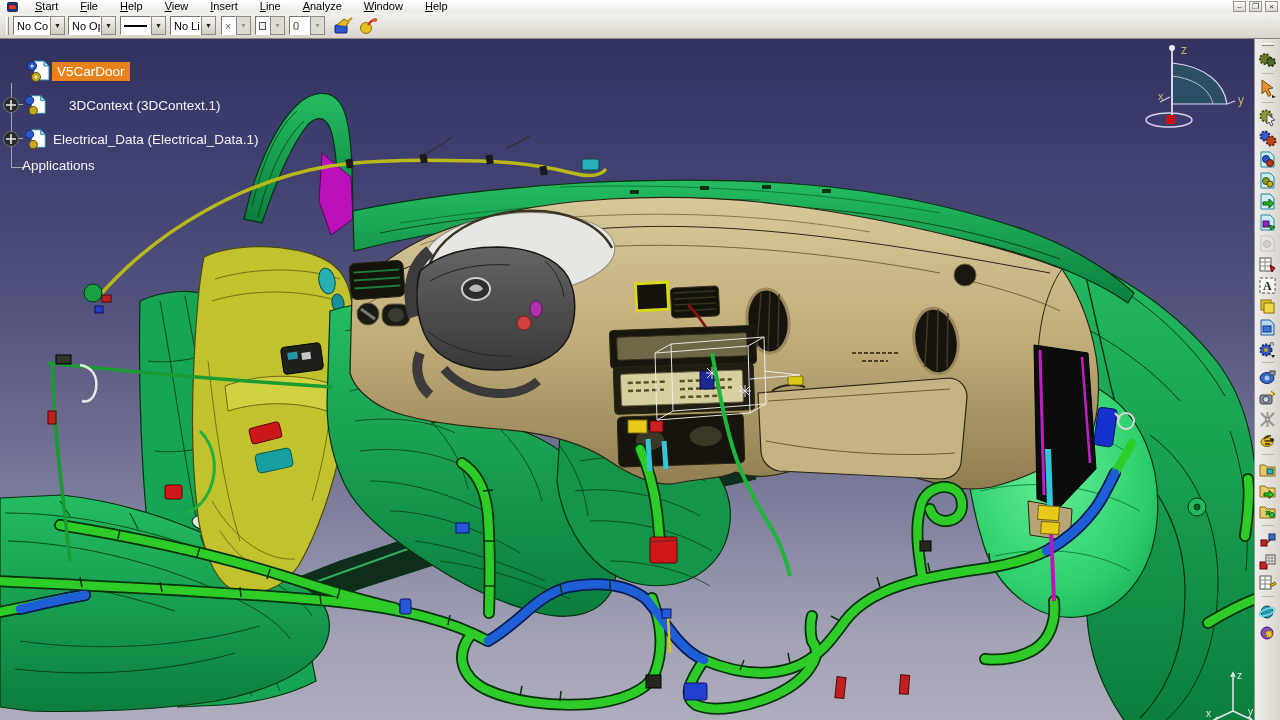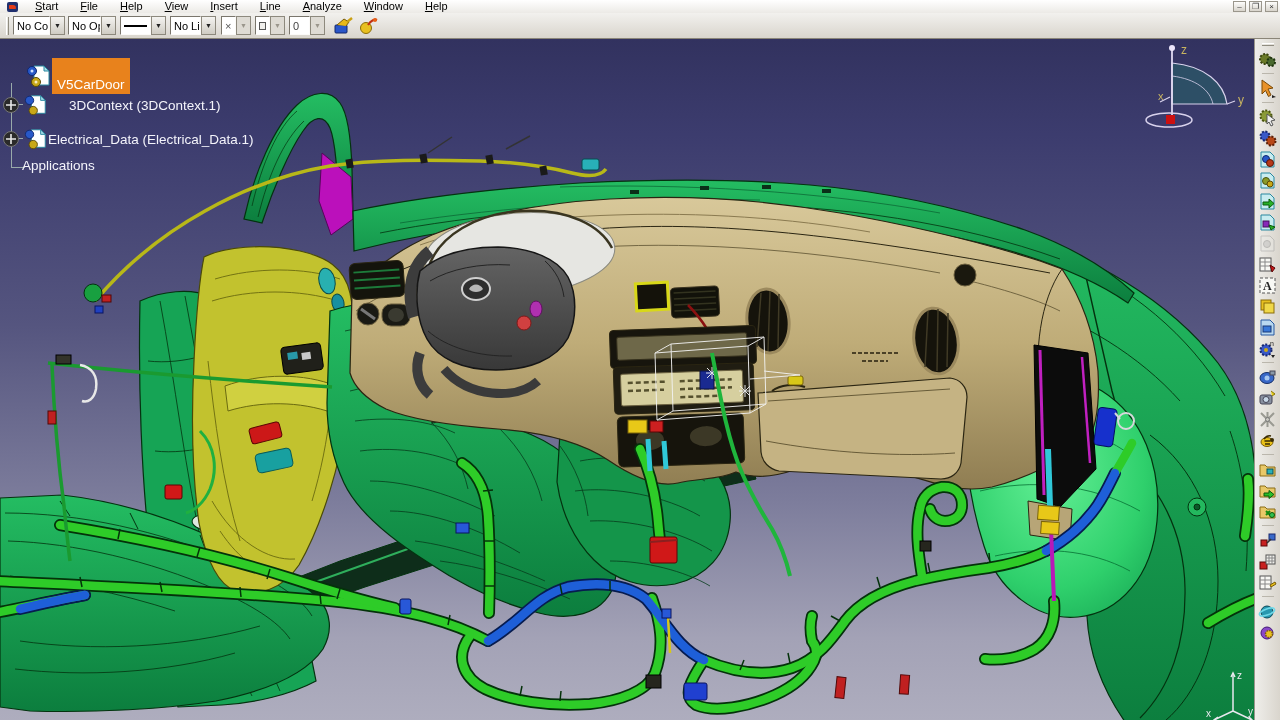--- a/index.html
+++ b/index.html
@@ -29,21 +29,21 @@
   .combo .arrow.dis { color:#9a968c; background:#dedbd4; }
   .lineswatch { width:30px; height:2px; background:#000; }
   .sqswatch { width:8px; height:8px; border:1px solid #555; background:#f0efec; }
   .tbicon { position:absolute; top:3px; width:20px; height:20px; }
 
   #viewport { position:absolute; left:0; top:39px; width:1254px; height:681px;
     background:linear-gradient(#32325f 0%, #3c3c6e 14%, #55557f 42%, #7d7d9c 68%, #a3a2b6 88%, #aeadbe 100%); overflow:hidden; }
 
   #tree { position:absolute; left:0; top:14px; width:420px; color:#f4f4fb; font-size:13.5px; }
   .tnode { position:absolute; display:flex; align-items:center; }
-  .tlabel.sel { background:#e8821c; color:#fff; padding:19px 5px 2px 5px; }
+  .tlabel.sel { background:#e8821c; color:#fff; padding:2px 5px 2px 5px; }
   .tline { position:absolute; background:#9aa; }
 
   #rtoolbar { position:absolute; right:0; top:39px; width:26px; height:681px;
     background:linear-gradient(90deg,#efeeea,#d9d5cd); border-left:1px solid #9a968c; display:flex; flex-direction:column; align-items:center; }
   .rt-handle { width:12px; height:3px; border-top:1px solid #fff; border-bottom:1px solid #908c80; margin:4px 0 3px 0; }
   .rt-sep { width:12px; height:2px; border-top:1px solid #bab6ac; margin:3px 0; }
   .rticon { width:19px; height:19px; margin:1px 0; }
 </style>
 </head>
 <body>
@@ -427,21 +427,21 @@
     <svg width="18" height="18" viewBox="0 0 18 18">
       <circle cx="9" cy="9" r="7.5" fill="#2a2a2a" stroke="#777"></circle>
       <path d="M4,9 h10 M9,4 v10" stroke="#e8e8e8" stroke-width="1.6"></path>
     </svg>
     <svg width="24" height="24" viewBox="0 0 26 26" style="margin-left:4px;">
       <path d="M8,3 h10 l5,5 v14 h-15 z" fill="#fff" stroke="#2888a0"></path>
       <path d="M18,3 l5,5 h-5 z" fill="#a8dce8" stroke="#2888a0"></path>
       <circle cx="6" cy="8" r="4.5" fill="#2858c8" stroke="#102870"></circle>
       <circle cx="10" cy="19" r="4.5" fill="#c8a818" stroke="#5a4a08"></circle>
     </svg>
-    <span class="tlabel" style="">Electrical_Data (Electrical_Data.1)</span>
+    <span class="tlabel" style="margin-left:5px;">Electrical_Data (Electrical_Data.1)</span>
   </div>
   <div class="tnode" style="left:22px;top:105px;align-items:flex-end;">
     <span class="tlabel">Applications</span>
   </div>
 </div>
 </div>
 
 <div id="rtoolbar">
   <div class="rt-handle"></div>
   <svg class="rticon" viewBox="0 0 19 19">

